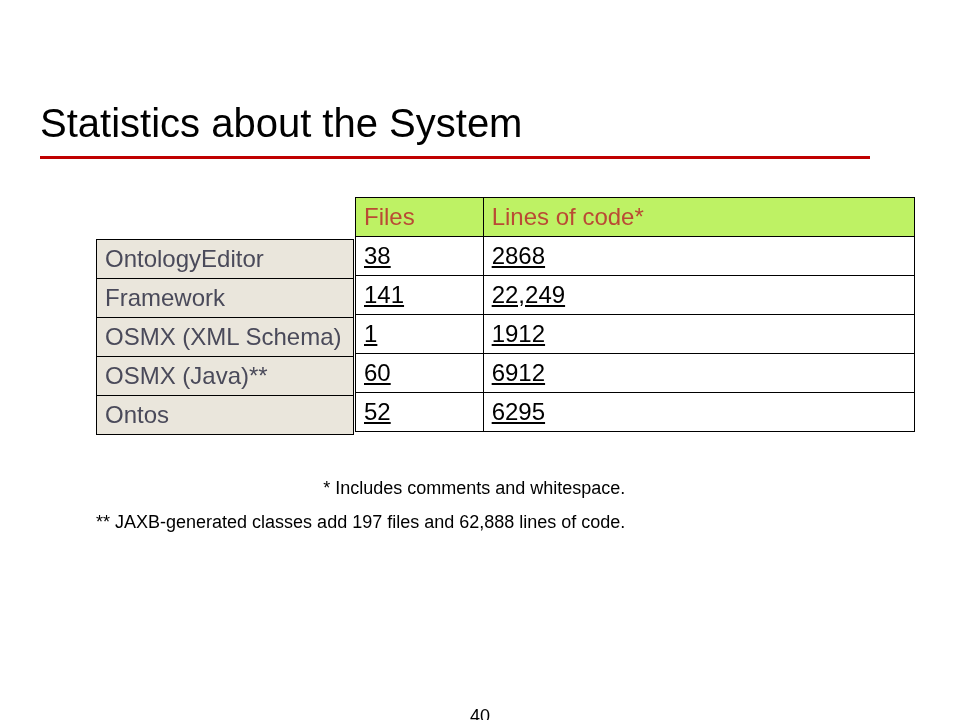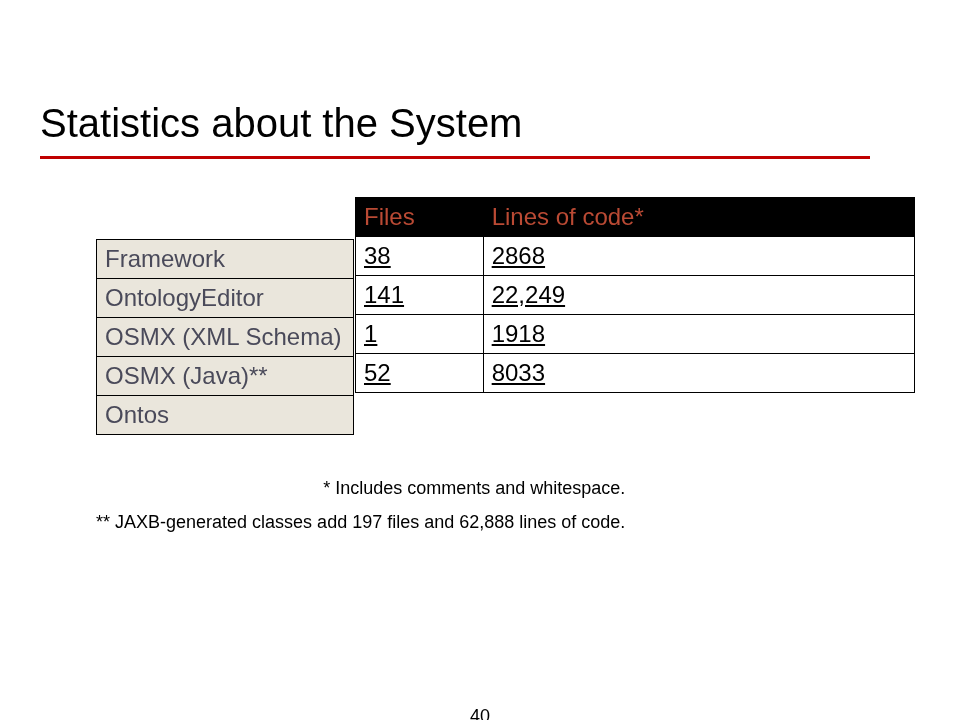--- a/index.html
+++ b/index.html
@@ -46,21 +46,21 @@
   }
   table.stats td, table.stats th {
     border: 1px solid #000;
     padding: 4px 10px 4px 8px;
     font-weight: 400;
     text-align: left;
     vertical-align: middle;
     height: 30px;
   }
   .hdr {
-    background: #000000;
+    background: #bef264;
     color: #ba4a34;
   }
   .num {
     text-align: right;
     text-decoration: underline;
   }
   .row-wrap {
     position: absolute;
     left: 96px;
     top: 200px;
@@ -104,24 +104,24 @@
 
   <div class="title-wrap">
     <h1 class="title">Statistics about the System</h1>
     <div class="underline"></div>
   </div>
 
   <div class="row-wrap">
     <table class="rowcol">
       <tbody>
           <tr>
-            <td>Framework</td>
+            <td>OntologyEditor</td>
           </tr>
       <tr>
-            <td>OntologyEditor</td>
+            <td>Framework</td>
           </tr>
       <tr>
             <td>OSMX (XML Schema)</td>
           </tr>
       <tr>
             <td>OSMX (Java)**</td>
           </tr>
       <tr>
             <td>Ontos</td>
           </tr>
@@ -139,25 +139,29 @@
       <tr>
         <td class="num">38</td>
         <td class="num">2868</td>
       </tr>
       <tr>
         <td class="num">141</td>
         <td class="num">22,249</td>
       </tr>
       <tr>
         <td class="num">1</td>
-        <td class="num">1918</td>
+        <td class="num">1912</td>
+      </tr>
+      <tr>
+        <td class="num">60</td>
+        <td class="num">6912</td>
       </tr>
       <tr>
         <td class="num">52</td>
-        <td class="num">8033</td>
+        <td class="num">6295</td>
       </tr>
     </tbody>
       </table>
   </div>
 
   <div class="footnotes">
     <div>* Includes comments and whitespace.</div>
     <div>** JAXB-generated classes add 197 files and 62,888 lines of code.</div>
   </div>
 

